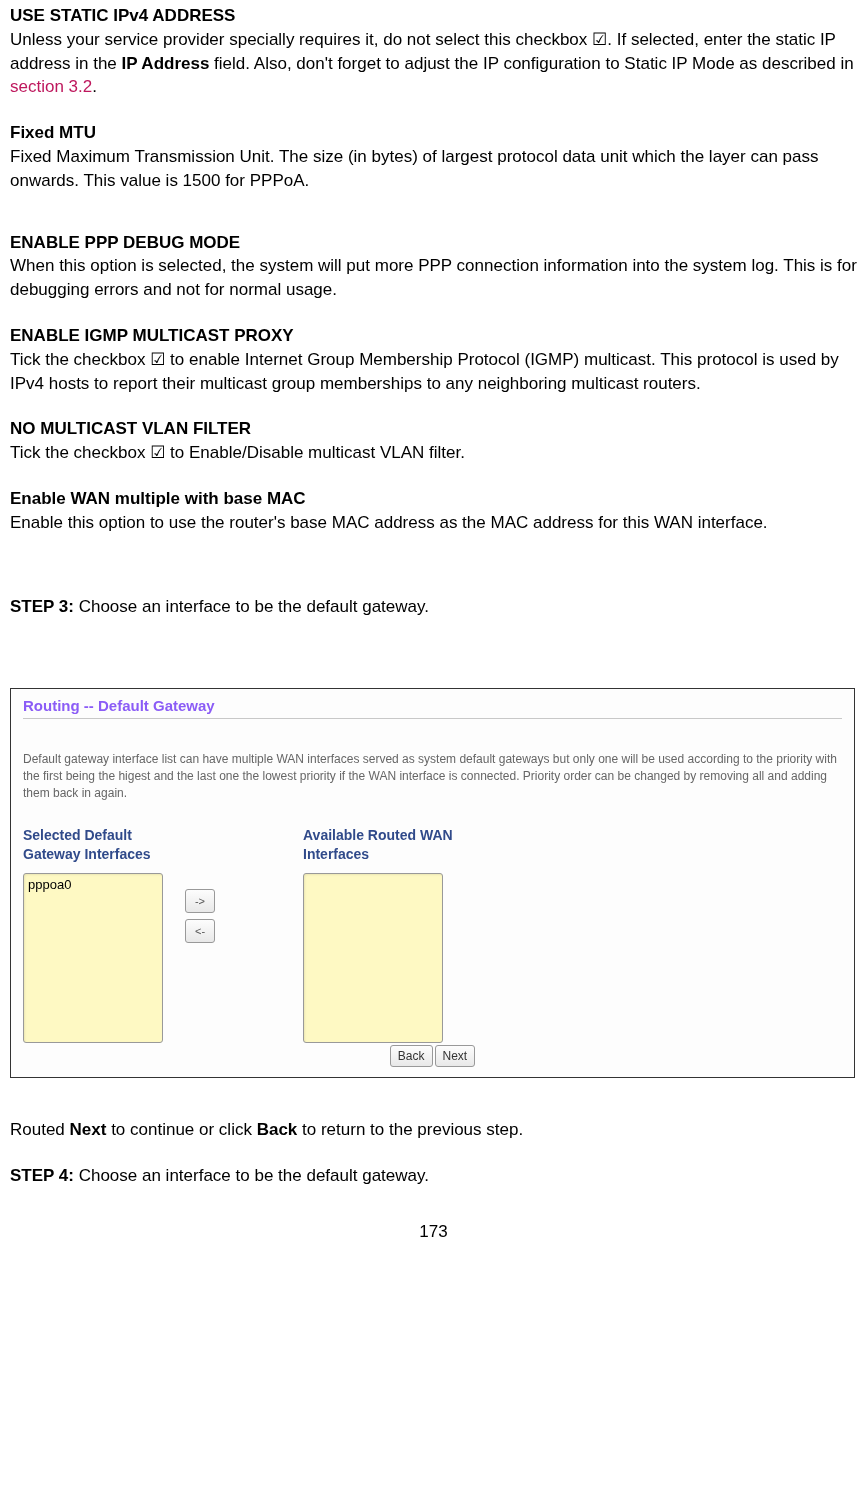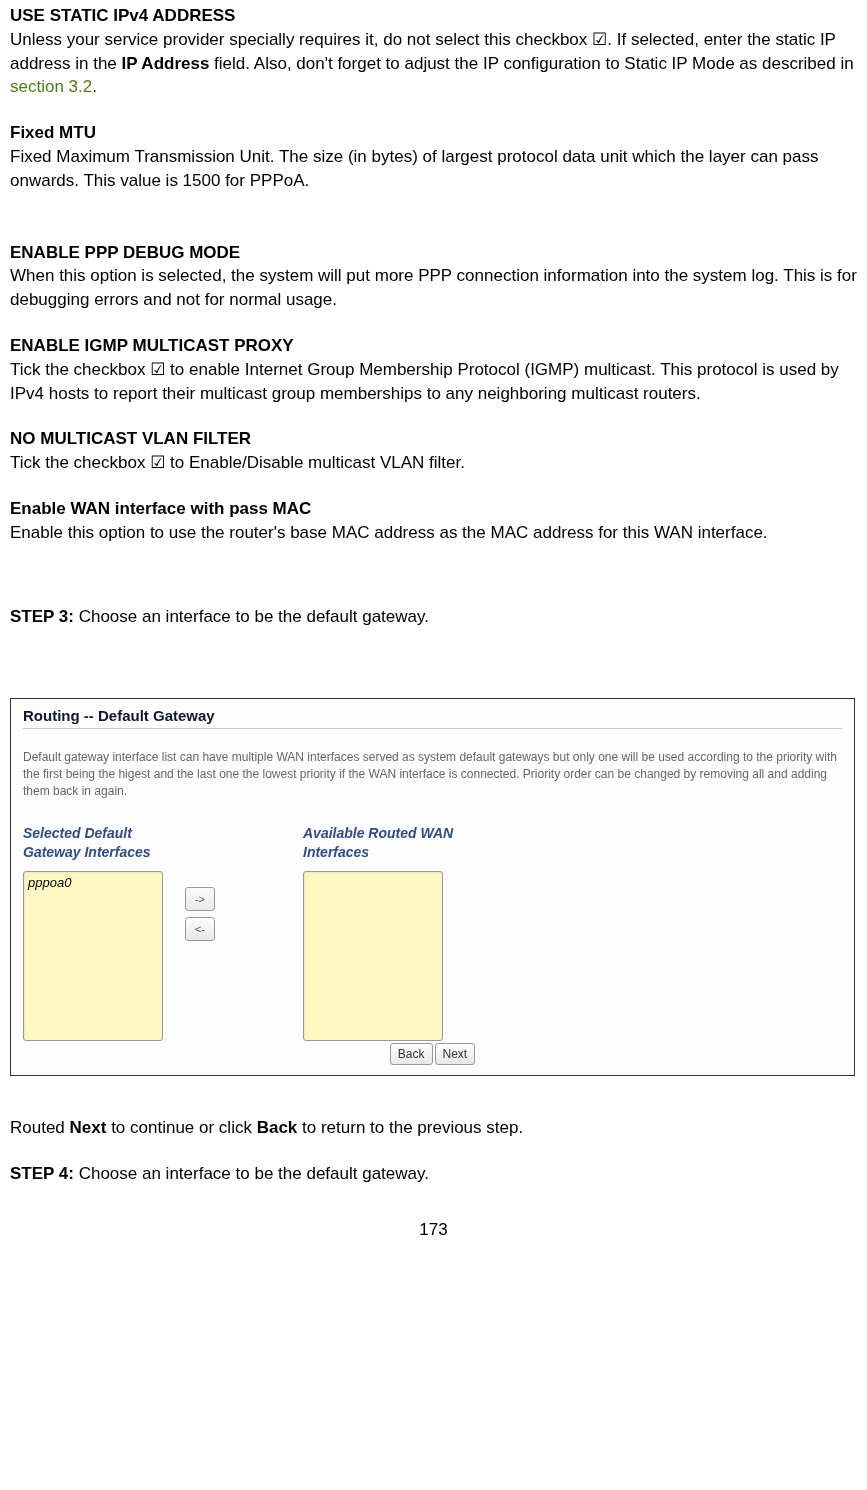--- a/index.html
+++ b/index.html
@@ -9,21 +9,21 @@
     margin: 0;
     padding: 4px 10px 30px 10px;
     width: 867px;
     box-sizing: border-box;
     color: #000;
   }
   .heading {
     font-weight: bold;
   }
   .link {
-    color: #4d7c0f;
+    color: #be185d;
   }
   .para {
     margin: 0 0 22px 0;
   }
   .step-label {
     font-weight: bold;
   }
   .bold {
     font-weight: bold;
   }
@@ -33,40 +33,39 @@
     border: 1px solid #333;
     width: 845px;
     box-sizing: border-box;
     background: #fdfdfd;
     margin-top: 70px;
     margin-bottom: 40px;
     padding: 6px 12px 10px 12px;
     font-family: Tahoma, sans-serif;
   }
   .screenshot .title {
-    color: #0f172a;
+    color: #8b5cf6;
     font-weight: bold;
     font-size: 15px;
     padding-bottom: 2px;
     border-bottom: 1px solid #c8c8c8;
-    margin-bottom: 20px;
+    margin-bottom: 32px;
   }
   .screenshot .desc {
     color: #666;
     font-size: 12px;
     margin-bottom: 24px;
   }
   .lists-row {
     display: flex;
     align-items: flex-start;
   }
   .list-col {
     display: flex;
     flex-direction: column;
-    font-style: italic;
   }
   .list-col .col-head {
     color: #304a8a;
     font-weight: bold;
     font-size: 14px;
     margin-bottom: 8px;
     min-height: 36px;
   }
   .listbox {
     width: 140px;
@@ -122,32 +121,32 @@
 </style>
 </head>
 <body>
 
 <div class="heading">USE STATIC IPv4 ADDRESS</div>
 <p class="para">
   <span>Unless your service provider specially requires it, do not select this checkbox ☑.   If selected, enter the static IP address in the </span><span class="bold">IP Address</span><span> field. Also, don't forget to adjust the IP configuration to Static IP Mode as described in </span><span class="link">section 3.2</span><span>.</span>
 </p>
 
 <div class="heading">Fixed MTU</div>
-<p class="para" style="margin-bottom:48px">Fixed Maximum Transmission Unit. The size (in bytes) of largest protocol data unit which the layer can pass onwards. This value is 1500 for PPPoA.</p>
+<p class="para" style="margin-bottom:38px">Fixed Maximum Transmission Unit. The size (in bytes) of largest protocol data unit which the layer can pass onwards. This value is 1500 for PPPoA.</p>
 
 <div class="heading">ENABLE PPP DEBUG MODE</div>
 <p class="para">When this option is selected, the system will put more PPP connection information into the system log. This is for debugging errors and not for normal usage.</p>
 
 <div class="heading">ENABLE IGMP MULTICAST PROXY</div>
 <p class="para">Tick the checkbox ☑ to enable Internet Group Membership Protocol (IGMP) multicast. This protocol is used by IPv4 hosts to report their multicast group memberships to any neighboring multicast routers.</p>
 
 <div class="heading">NO MULTICAST VLAN FILTER</div>
 <p class="para">Tick the checkbox ☑ to Enable/Disable multicast VLAN filter.</p>
 
-<div class="heading">Enable WAN interface with pass MAC</div>
+<div class="heading">Enable WAN multiple with base MAC</div>
 <p class="para" style="margin-bottom:60px">Enable this option to use the router's base MAC address as the MAC address for this WAN interface.</p>
 
 <p class="para">
   <span class="step-label">STEP 3:</span><span> Choose an interface to be the default gateway.</span>
 </p>
 
 <div class="screenshot">
   <div class="title">Routing -- Default Gateway</div>
   <div class="desc">Default gateway interface list can have multiple WAN interfaces served as system default gateways but only one will be used according to the priority with the first being the higest and the last one the lowest priority if the WAN interface is connected. Priority order can be changed by removing all and adding them back in again.</div>
 

